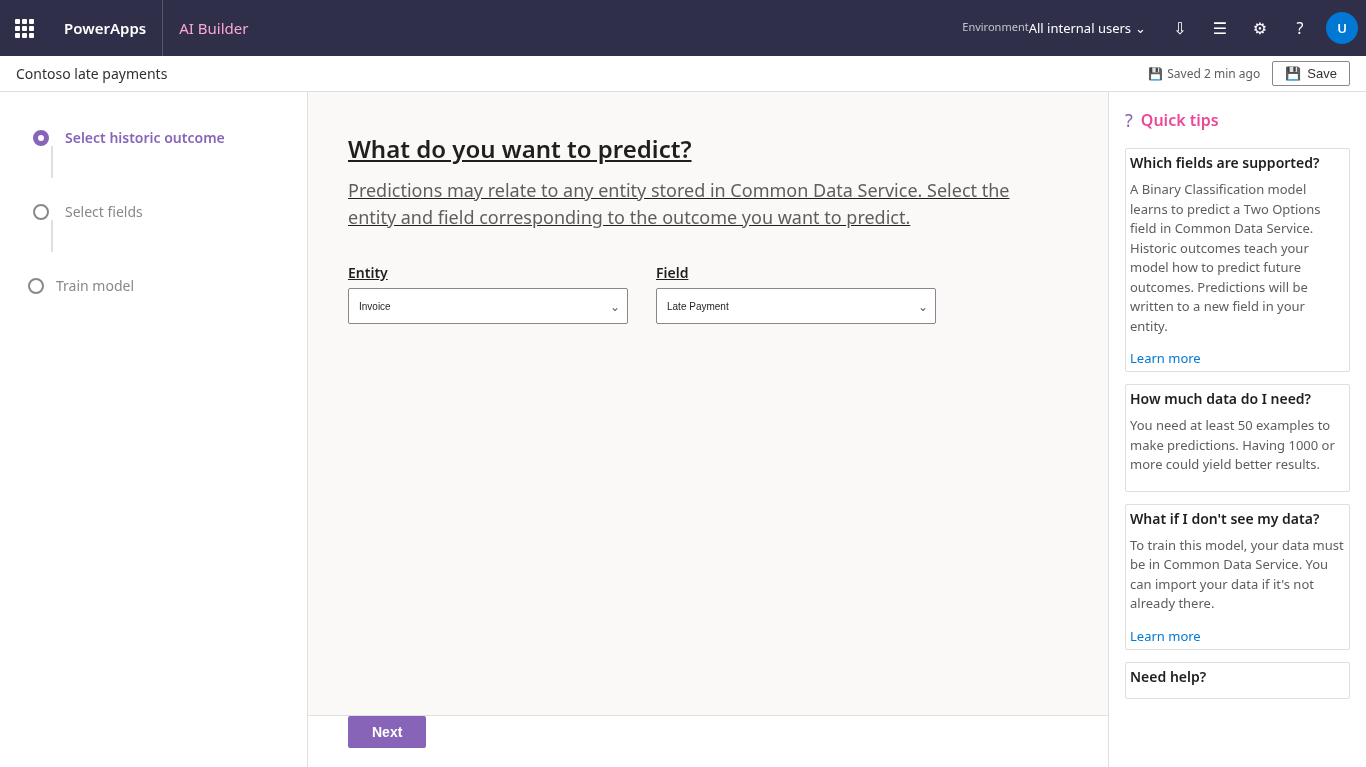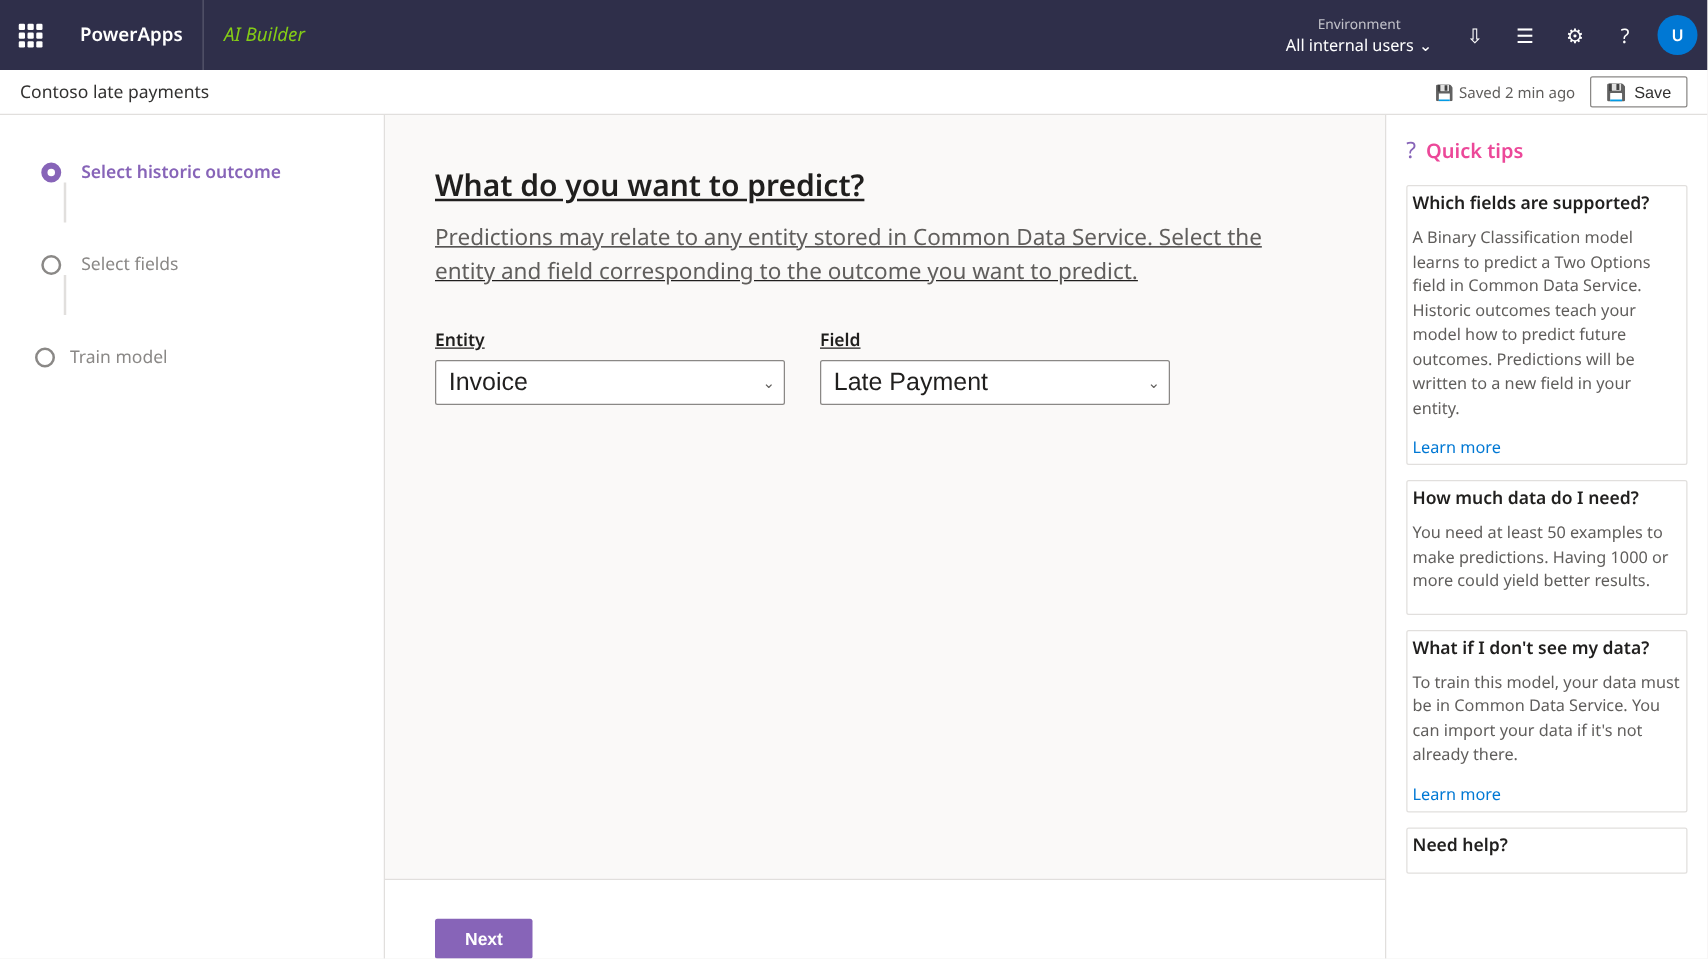--- a/index.html
+++ b/index.html
@@ -36,28 +36,27 @@
       font-size: 15px;
       font-weight: 600;
       color: white;
       border-right: 1px solid rgba(255,255,255,0.2);
       height: 100%;
     }
     .topnav-product {
       padding: 0 16px;
       font-size: 15px;
       font-weight: 400;
-      color: #84cc16;
-      font-style: italic;
+      color: #f9a8d4;
     }
     .topnav-spacer { flex: 1; }
     .topnav-env {
       display: flex;
-      flex-direction: column;
-      align-items: center;
+      flex-direction: row;
+      align-items: flex-start;
       padding: 0 8px;
       cursor: pointer;
       margin-left: 20px;
     }
     .topnav-env-label { font-size: 11px; color: rgba(255,255,255,0.7); }
     .topnav-env-value { font-size: 13px; color: white; display: flex; align-items: center; gap: 4px; }
     .topnav-actions {
       display: flex;
       align-items: center;
       padding: 0 8px;
@@ -206,42 +205,42 @@
     .select-wrapper {
       position: relative;
     }
     .select-control {
       width: 280px;
       height: 36px;
       border: 1px solid #8a8886;
       border-radius: 2px;
       background: white;
       padding: 0 32px 0 10px;
-      font-size: 20px;
+      font-size: 10px;
       color: #201f1e;
       appearance: none;
       cursor: pointer;
     }
     .chevron-down {
       position: absolute;
       right: 8px;
       top: 50%;
       transform: translateY(-50%);
       pointer-events: none;
       color: #605e5c;
       font-size: 12px;
     }
 
     
     .footer-bar {
-      height: 64px;
+      height: 52px;
       background: white;
       border-top: 1px solid #e1dfdd;
       display: flex;
-      align-items: flex-end;
+      align-items: flex-start;
       padding: 0 40px;
       flex-shrink: 0;
     }
     .btn-next {
       background: #8764b8;
       color: white;
       border: none;
       padding: 8px 24px;
       font-size: 14px;
       font-weight: 600;

